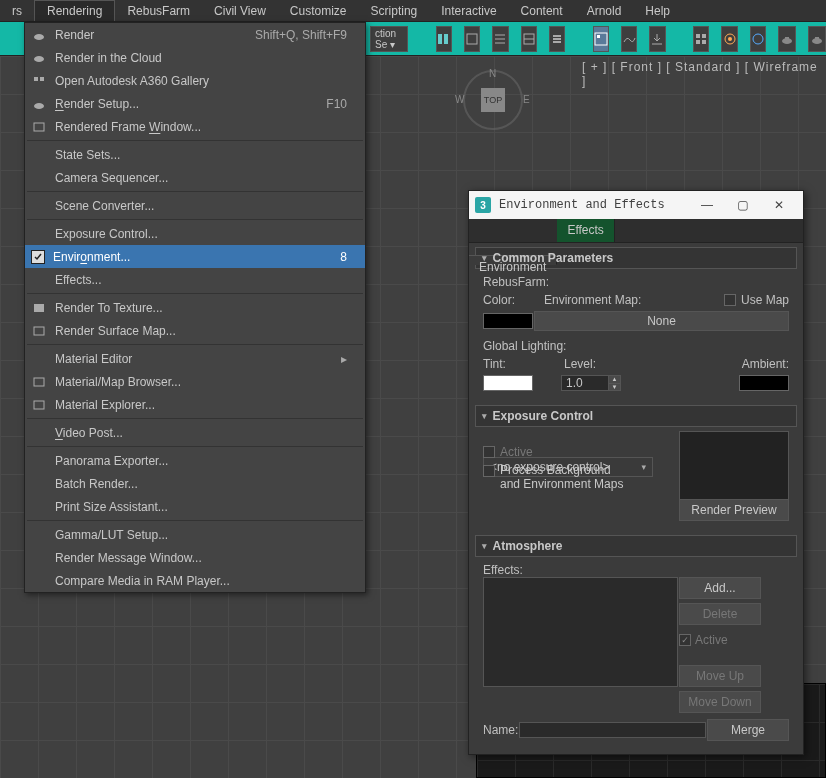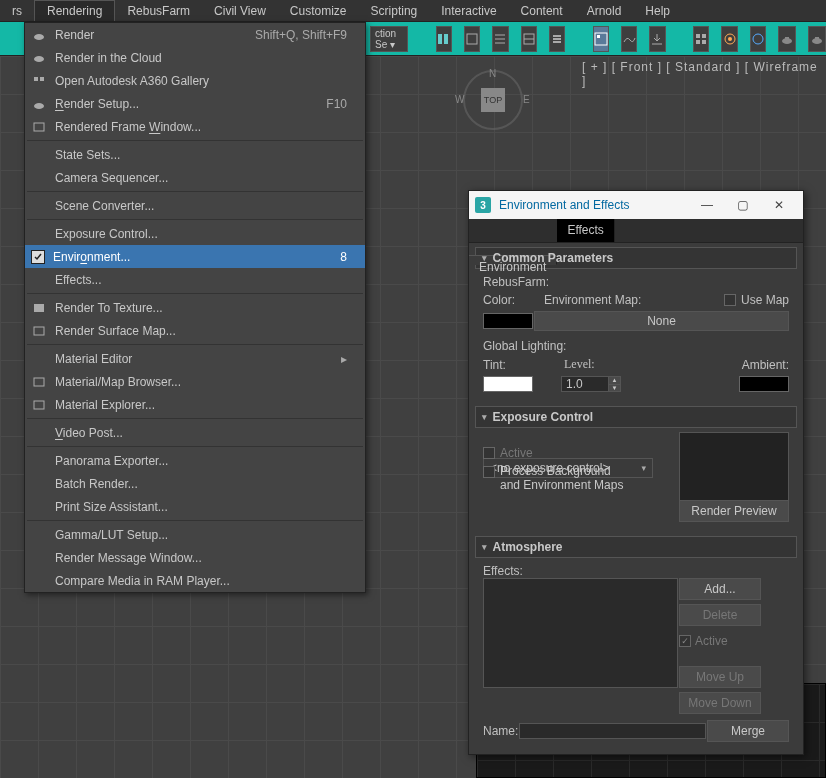--- a/index.html
+++ b/index.html
@@ -47,24 +47,24 @@
   .menu-shortcut { color:#aaa; margin-left:auto; }
   .menu-sub { color:#aaa; }
   .menu-sep { height:1px; background:#333; margin:2px 2px; }
   .menu-check { width:14px; height:14px; background:#ddd; border:1px solid #222; margin-left:2px; margin-right:8px; display:flex; align-items:center; justify-content:center; }
   .underline { text-decoration: underline; text-underline-offset: 2px; }
 
   
   .panel { position:absolute; top:190px; left:468px; width:336px; height:565px; background:#3b3b3b; border:1px solid #222; box-shadow:2px 2px 8px rgba(0,0,0,.5); z-index:20; }
   .titlebar { height:28px; background:#f5f5f5; display:flex; align-items:center; padding:0 6px; }
   .titlebar-icon { width:16px; height:16px; background:#2aa5a5; border-radius:2px; margin-right:8px; display:flex; align-items:center; justify-content:center; font-size:10px; color:#fff; font-weight:bold;}
-  .titlebar-text { color:#0369a1; flex:1; }
+  .titlebar-text { color:#404040; flex:1;font-family:Liberation Mono, monospace; }
   .titlebar-btn { width:36px; height:20px; display:flex; align-items:center; justify-content:center; color:#444; }
   .tabs { display:flex; background:#2e2e2e; height:24px; border-bottom:1px solid #222;}
-  .tab { padding:4px 10px; background:#000000; border-right:1px solid #222; }
+  .tab { padding:4px 10px; background:#14532d; border-right:1px solid #222; }
   .tab.active { background:#3b3b3b; border-bottom:1px solid #3b3b3b; margin-bottom:-1px; border-top:1px solid #555;margin-top:36px;}
   .rollout { margin:4px 6px; }
   .rollout-header { background:#343434; padding:3px 6px; font-weight:bold; border:1px solid #555; display:flex; align-items:center;}
   .rollout-header::before { content:"▾"; margin-right:6px; font-size:9px; color:#aaa;}
   .rollout-body { padding:6px 8px; }
   .row { display:flex; align-items:center; margin-bottom:4px; gap:1px;}
   .lab { color:#c0c0c0; }
   .swatch { width:50px; height:16px; background:#000; border:1px solid #666; }
   .btn { background:#4a4a4a; border:1px solid #555; padding:2px 6px; text-align:center; flex:1; }
   .btn-wide { background:#4a4a4a; border:1px solid #555; padding:3px 6px; text-align:center; }
@@ -366,21 +366,21 @@
         <span class="check"></span>
         <span class="lab">Use Map</span>
       </div>
       <div class="row">
         <div class="swatch"></div>
         <div class="btn">None</div>
       </div>
       <div class="lab" style="margin-top:8px;">Global Lighting:</div>
       <div class="row" style="margin-top:4px;">
         <div style="width:80px;" class="lab">Tint:</div>
-        <div style="width:80px;font-family:Liberation Serif, serif;" class="lab">Level:</div>
+        <div style="width:80px;" class="lab">Level:</div>
         <div style="flex:1;"></div>
         <div class="lab">Ambient:</div>
       </div>
       <div class="row">
         <div class="swatch" style="background:#fff;"></div>
         <div style="width:26px;"></div>
         <div class="spinner">
           <span>1.0</span>
           <div class="spinner-arrows">
               <div>▲</div>

